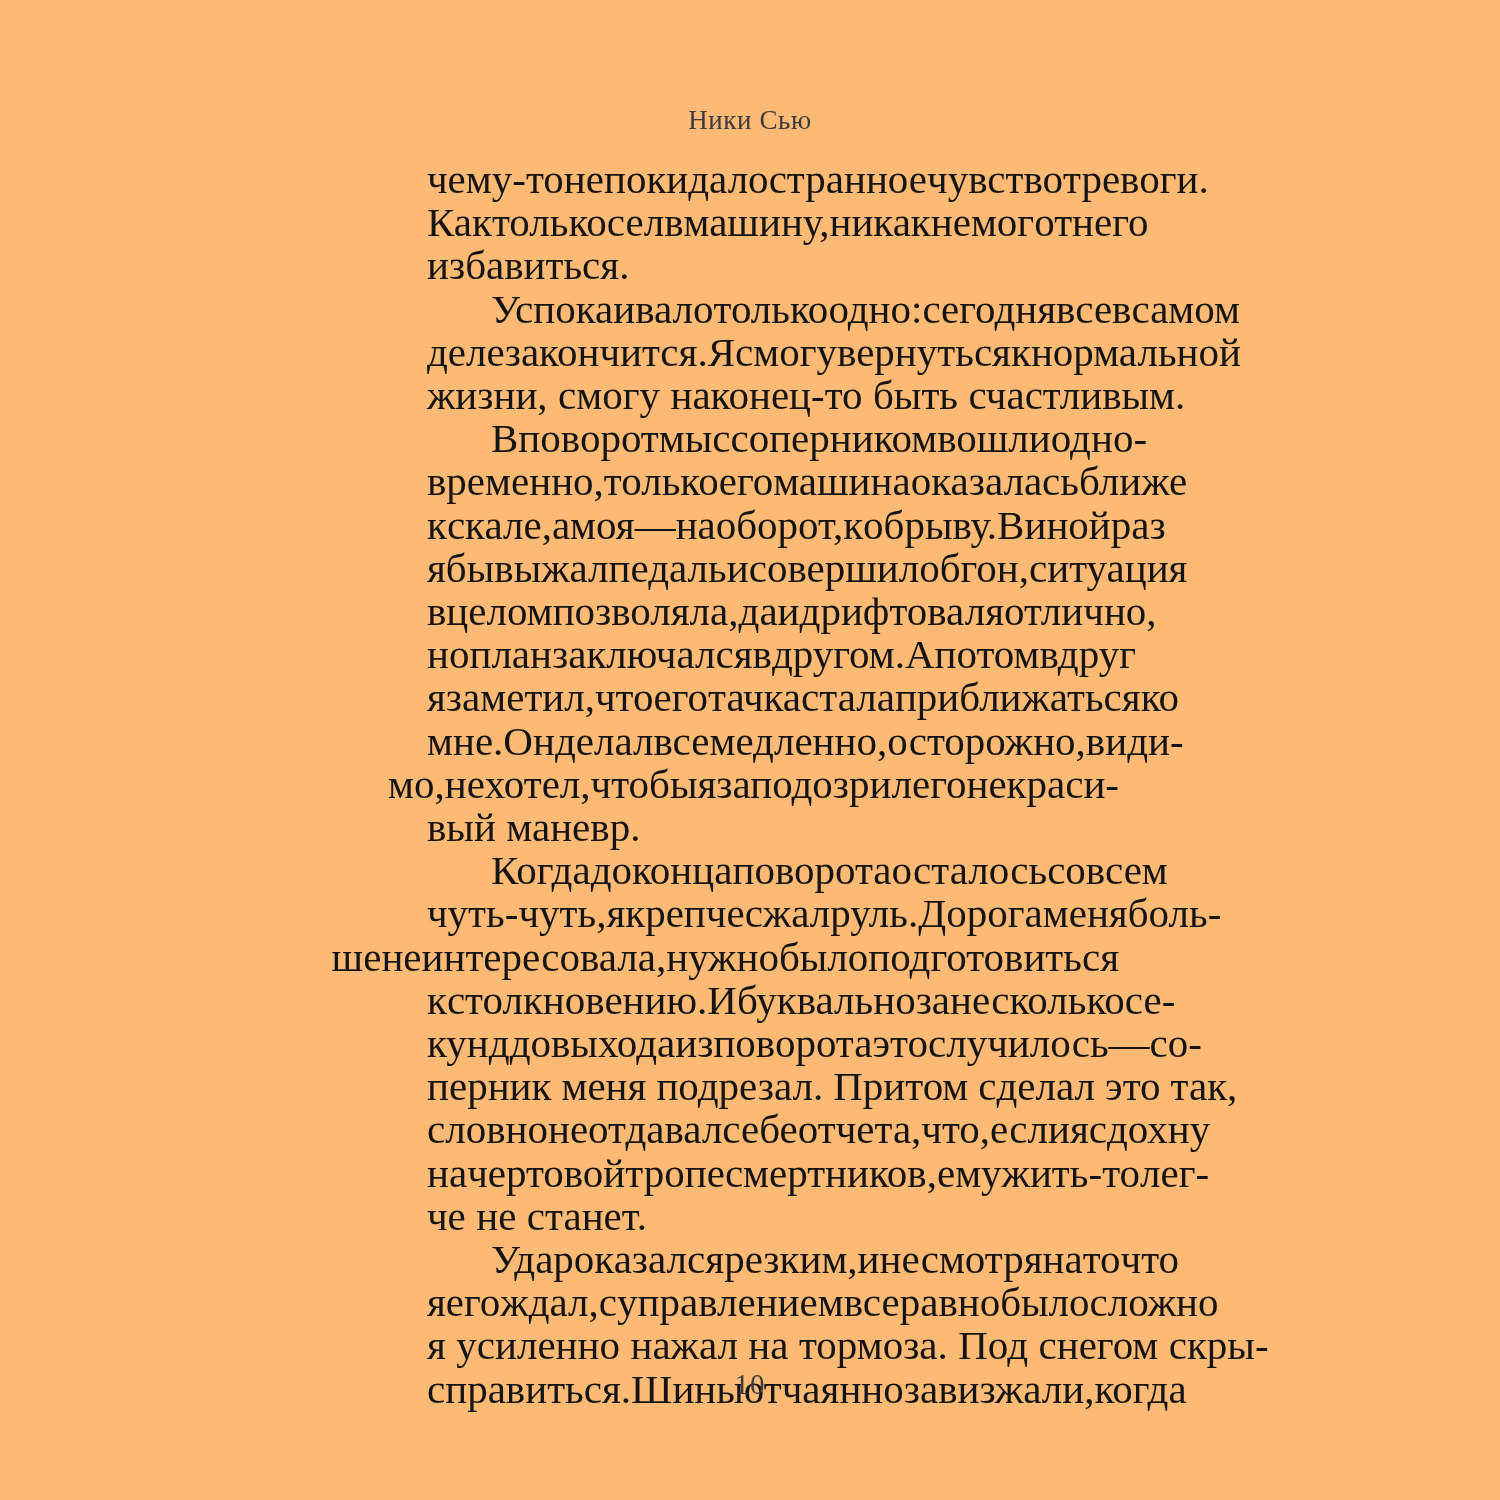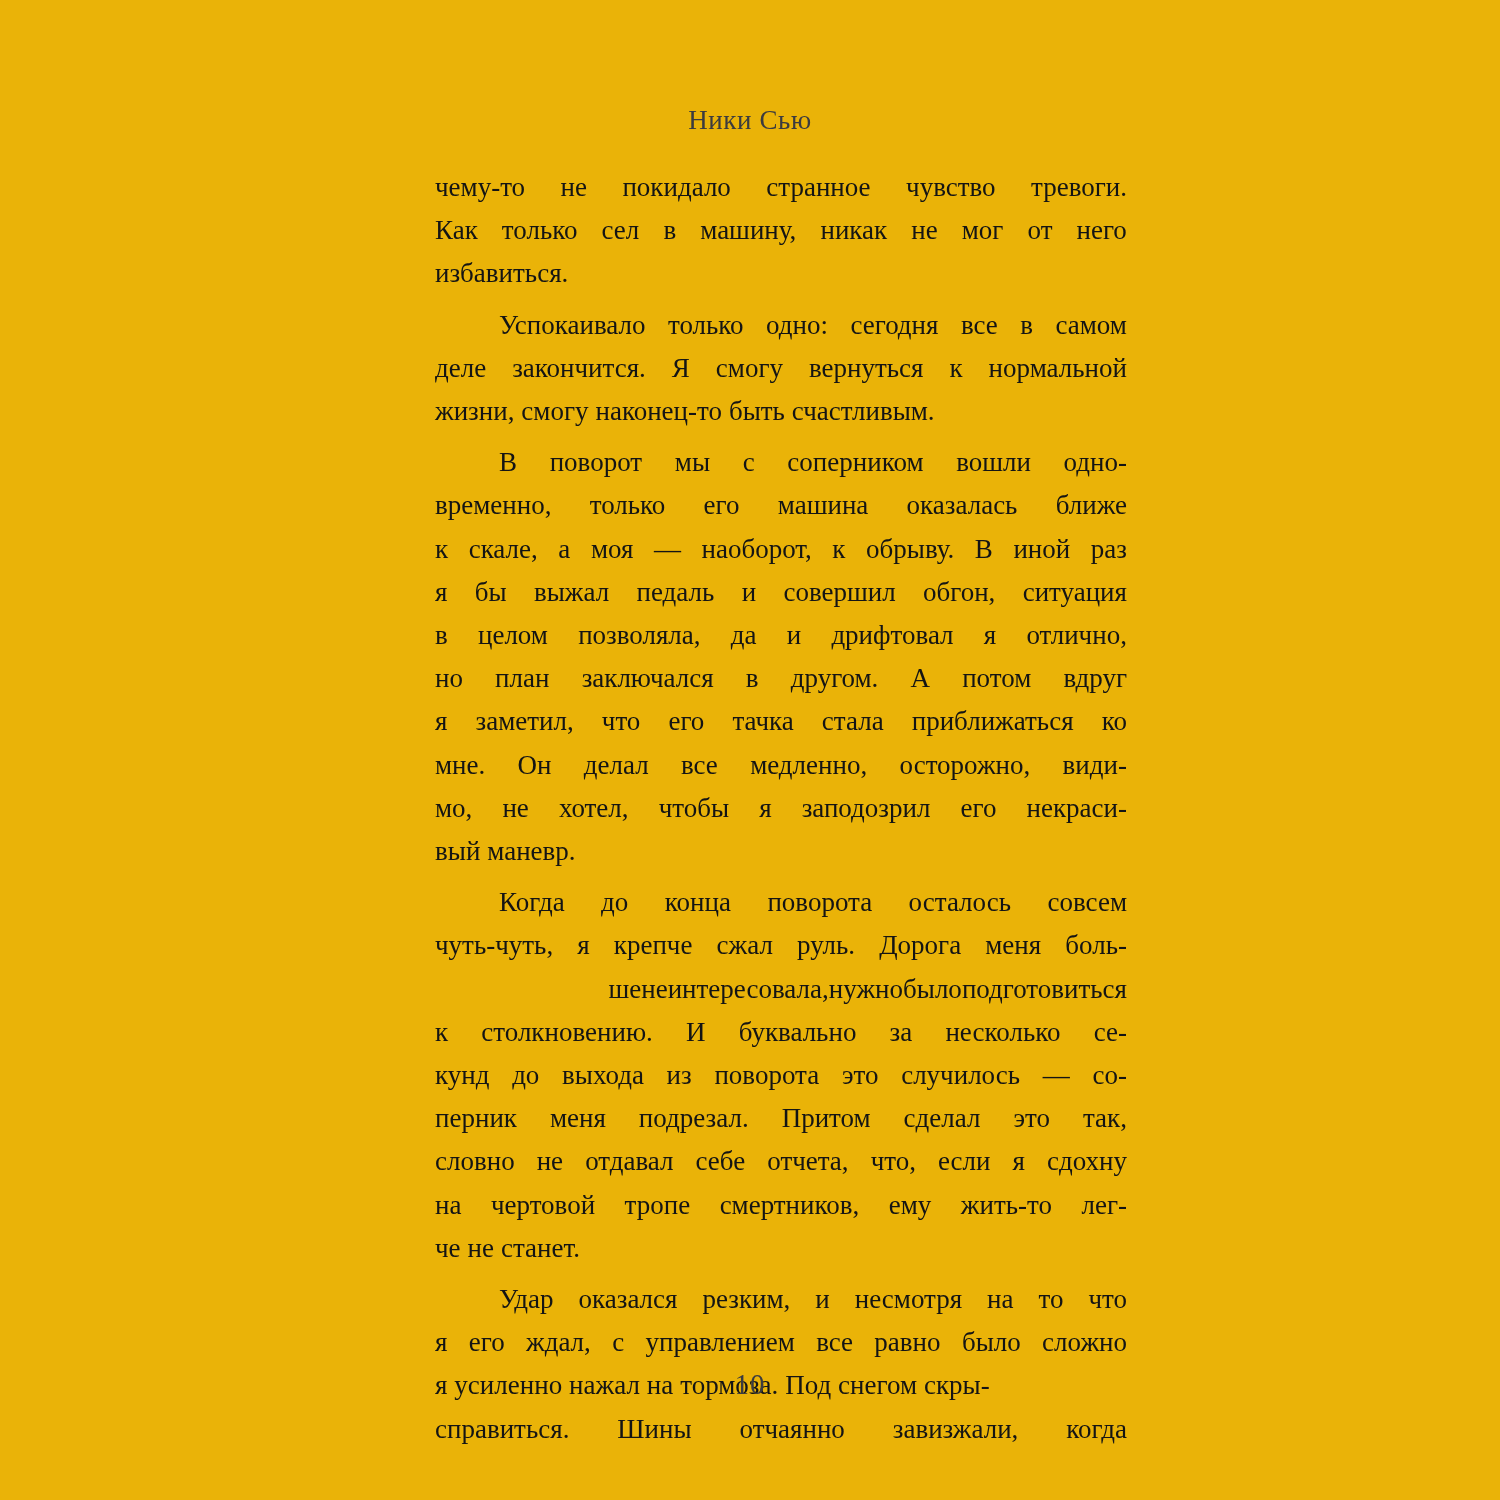--- a/index.html
+++ b/index.html
@@ -13,21 +13,21 @@
     height: 1500px;
     overflow: hidden;
     font-family: "Liberation Serif", "DejaVu Serif", serif;
     -webkit-font-smoothing: antialiased;
   }
 
   .page {
     position: relative;
     width: 1500px;
     height: 1500px;
-    background: #eab308;
+    background: #fdba74;
     box-sizing: border-box;
   }
 
   
   .running-head {
     position: absolute;
     top: 103px;
     left: 0;
     width: 1500px;
     text-align: center;
@@ -41,23 +41,23 @@
 
   
   .text-column {
     position: absolute;
     left: 427px;
     top: 158px;
     width: 692px;
   }
 
   .para {
-    margin: 8px;
+    margin: 0;
     padding: 0;
-    font-size: 27px;
+    font-size: 41px;
     line-height: 43.2px;
     color: #141414;
     text-align: justify;
     text-justify: inter-word;
     text-indent: 64px;
     hyphens: manual;
     word-spacing: 0.2px;
     font-family: "Liberation Serif", "DejaVu Serif", serif;
   }
 
@@ -228,21 +228,21 @@
         </span>
       <span class="ln" style="padding-left: 0px; width: 692px;">
           <span>мне.</span>
           <span>Он</span>
           <span>делал</span>
           <span>все</span>
           <span>медленно,</span>
           <span>осторожно,</span>
           <span>види-</span>
         </span>
-      <span class="ln" style="padding-left: 0px; width: 692px;">
+      <span class="ln" style="padding-left: 0px; width: 692px; justify-content: flex-end;">
           <span>мо,</span>
           <span>не</span>
           <span>хотел,</span>
           <span>чтобы</span>
           <span>я</span>
           <span>заподозрил</span>
           <span>его</span>
           <span>некраси-</span>
         </span>
       <span class="ln last"><span>вый маневр.</span></span>

